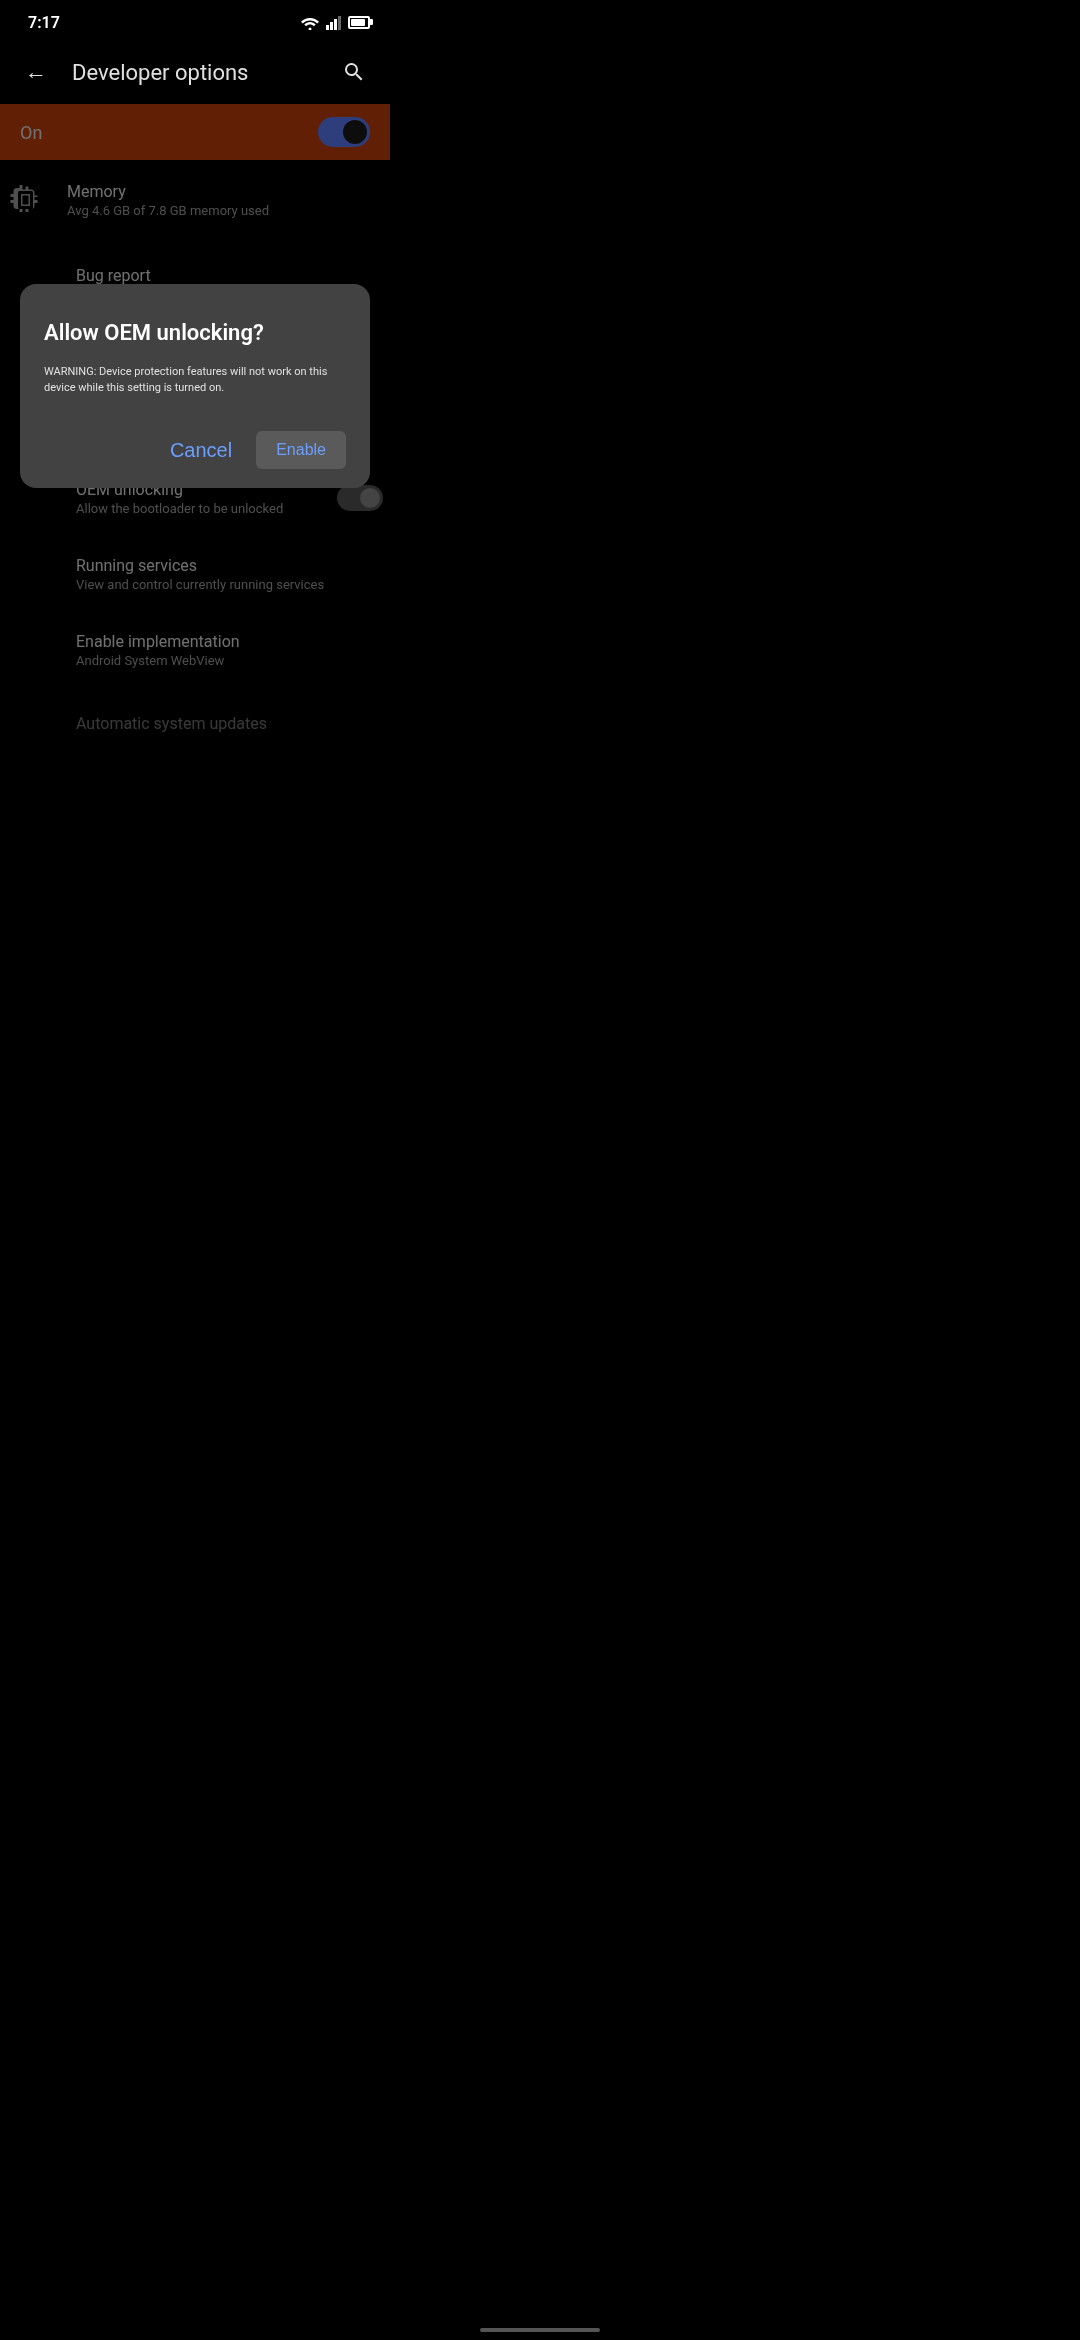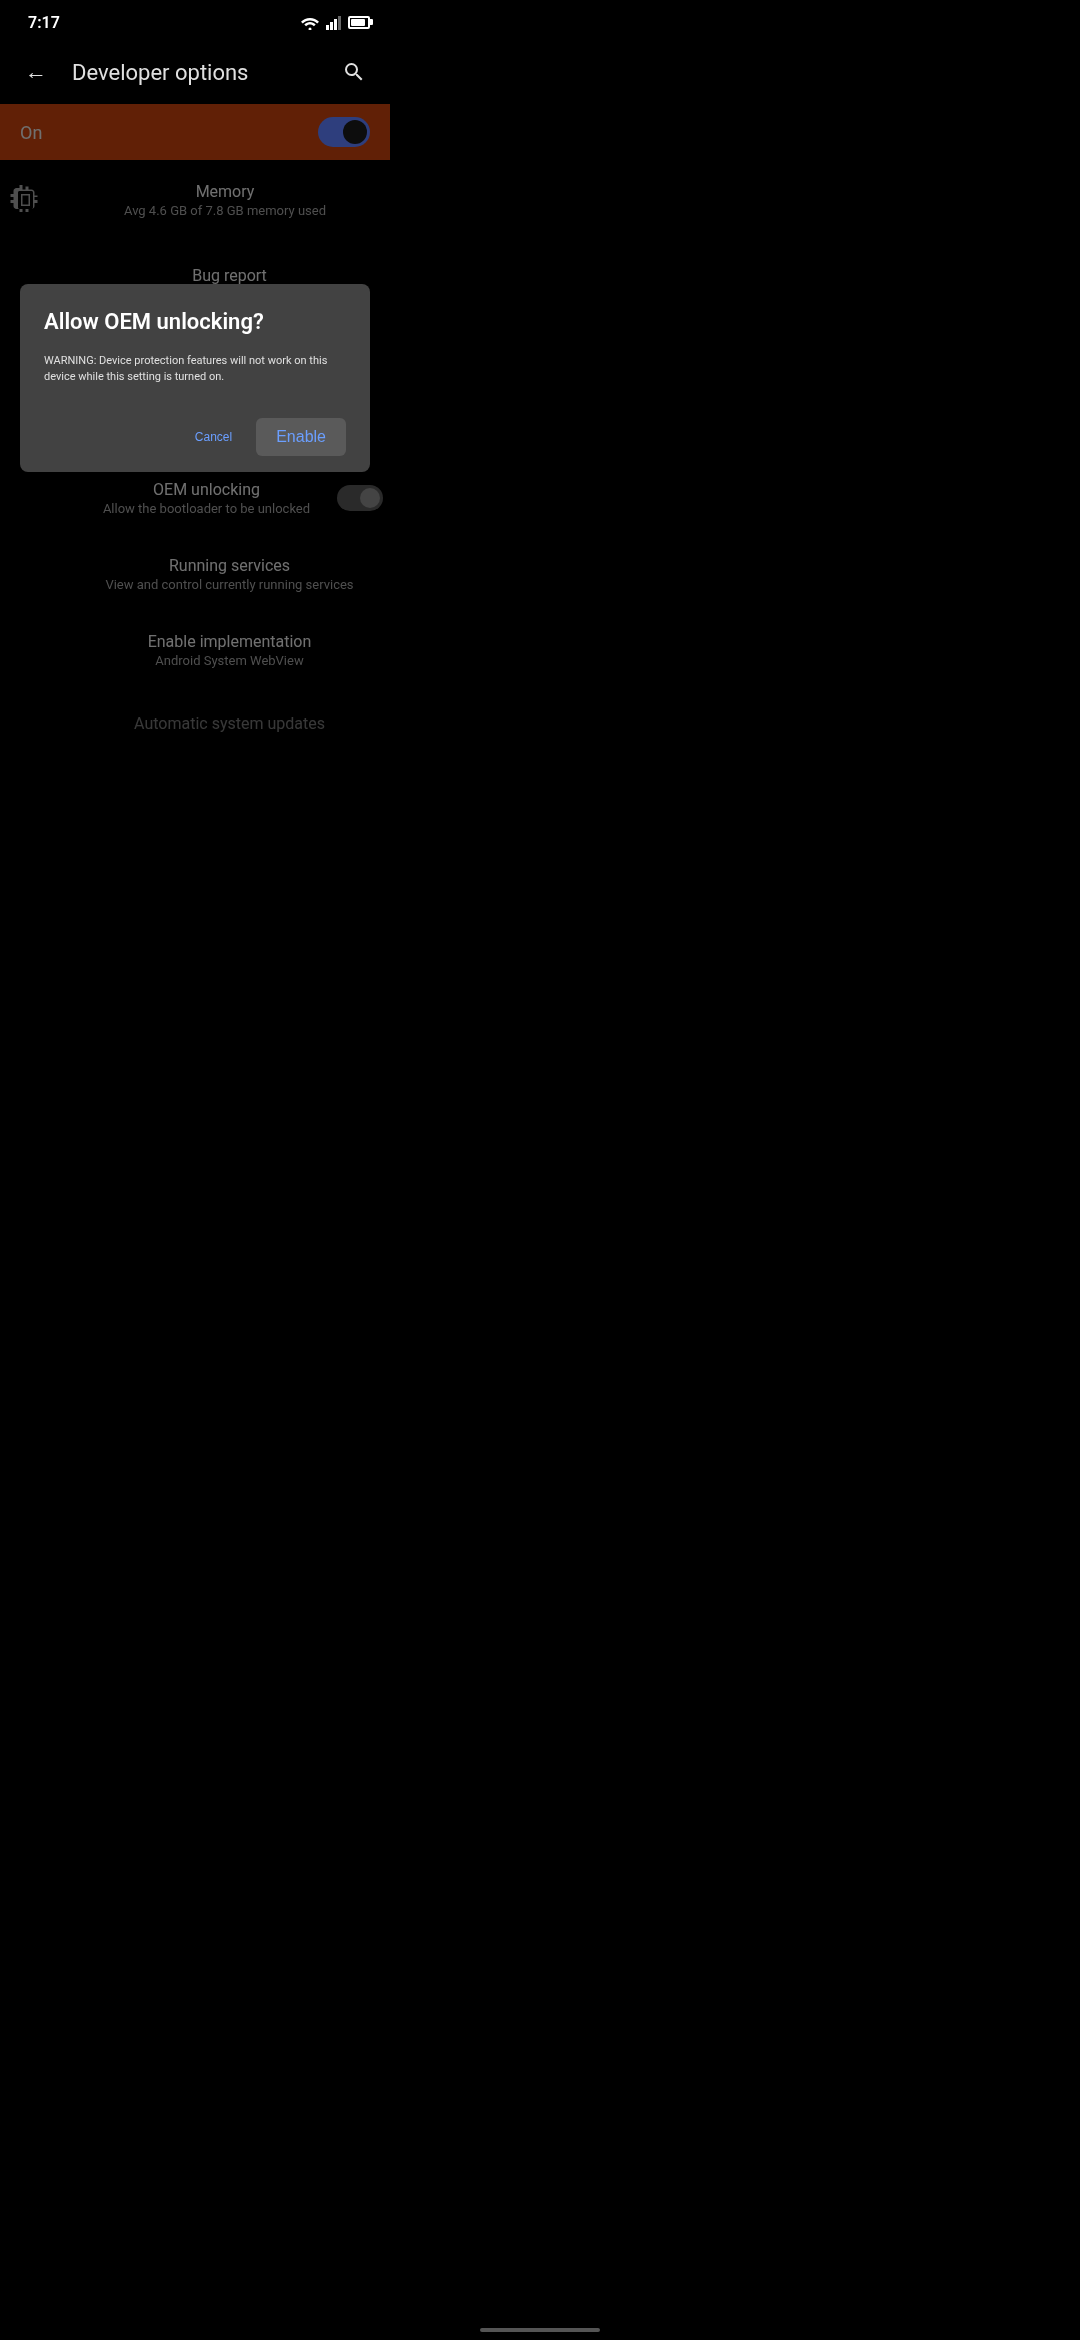--- a/index.html
+++ b/index.html
@@ -144,21 +144,20 @@
     .settings-list {
       padding: 0;
     }
 
     .settings-item {
       display: flex;
       align-items: center;
       padding: 20px 7px;
       cursor: pointer;
       min-height: 72px;
-      text-align: center;
     }
 
     .settings-item-icon {
       width: 40px;
       height: 40px;
       margin-right: 20px;
       display: flex;
       align-items: center;
       justify-content: center;
       flex-shrink: 0;
@@ -208,22 +207,22 @@
       bottom: 0;
       background: rgba(0, 0, 0, 0.5);
       display: flex;
       align-items: center;
       justify-content: center;
       z-index: 100;
     }
 
     .modal-dialog {
       background-color: #424242;
-      border-radius: 8px;
-      padding: 24px 24px 16px 24px;
+      border-radius: 16px;
+      padding: 35px 24px 16px 24px;
       margin: 0 20px;
       width: 372px;
     }
 
     .modal-title {
       font-size: 22px;
       font-weight: 600;
       color: #ffffff;
       margin-bottom: 16px;
       line-height: 1.3;
@@ -241,21 +240,21 @@
       justify-content: flex-end;
       align-items: center;
       gap: 8px;
     }
 
     .modal-cancel-btn {
       padding: 10px 16px;
       background: transparent;
       border: none;
       color: #6b9fff;
-      font-size: 12px;
+      font-size: 20px;
       font-weight: 500;
       cursor: pointer;
       border-radius: 4px;
       text-transform: capitalize;
     }
 
     .modal-enable-btn {
       padding: 10px 20px;
       background-color: #5a5a5a;
       border: none;

